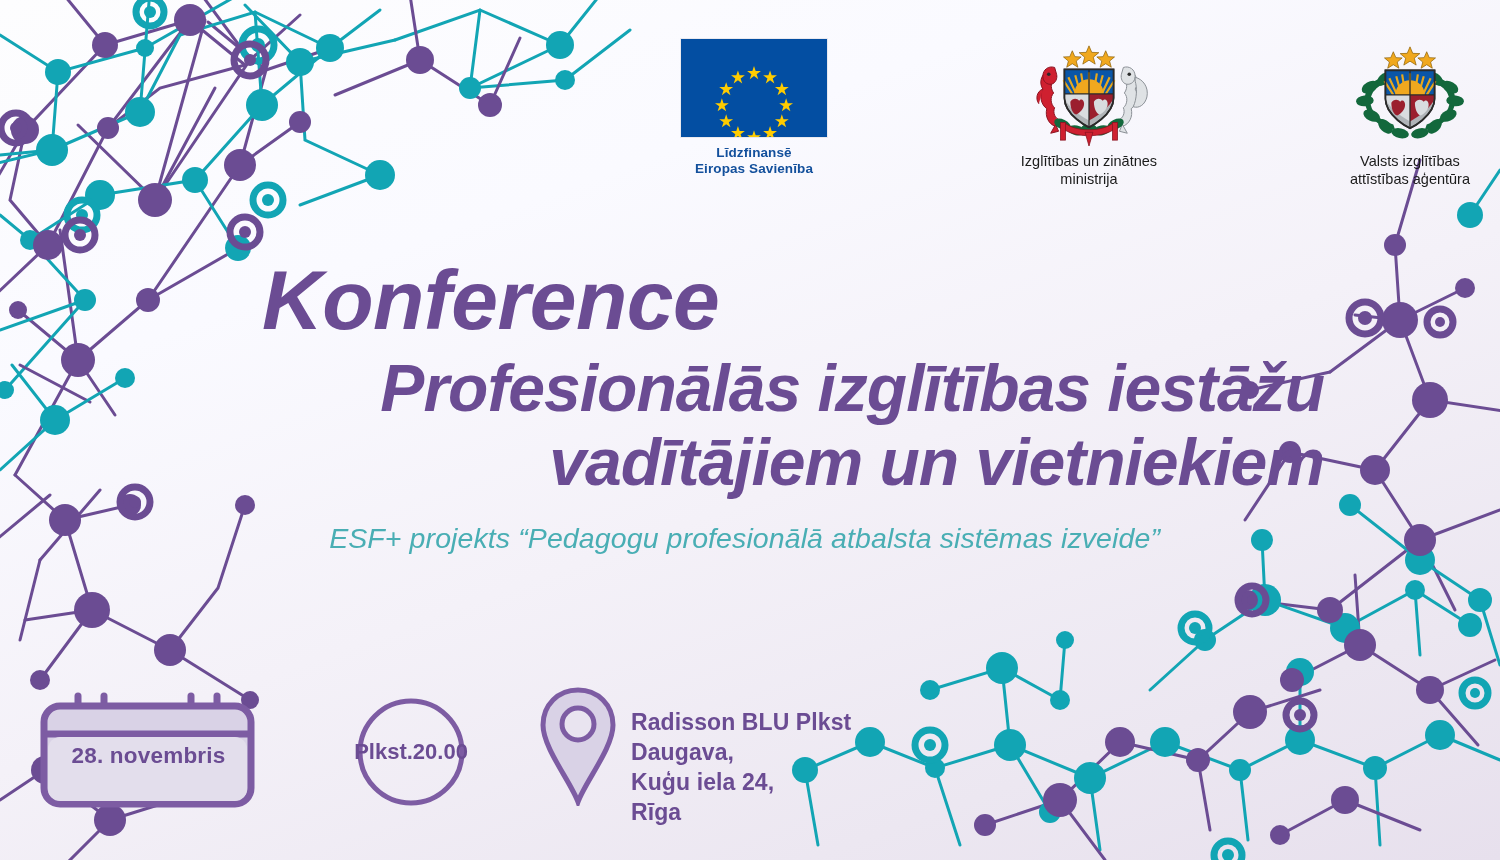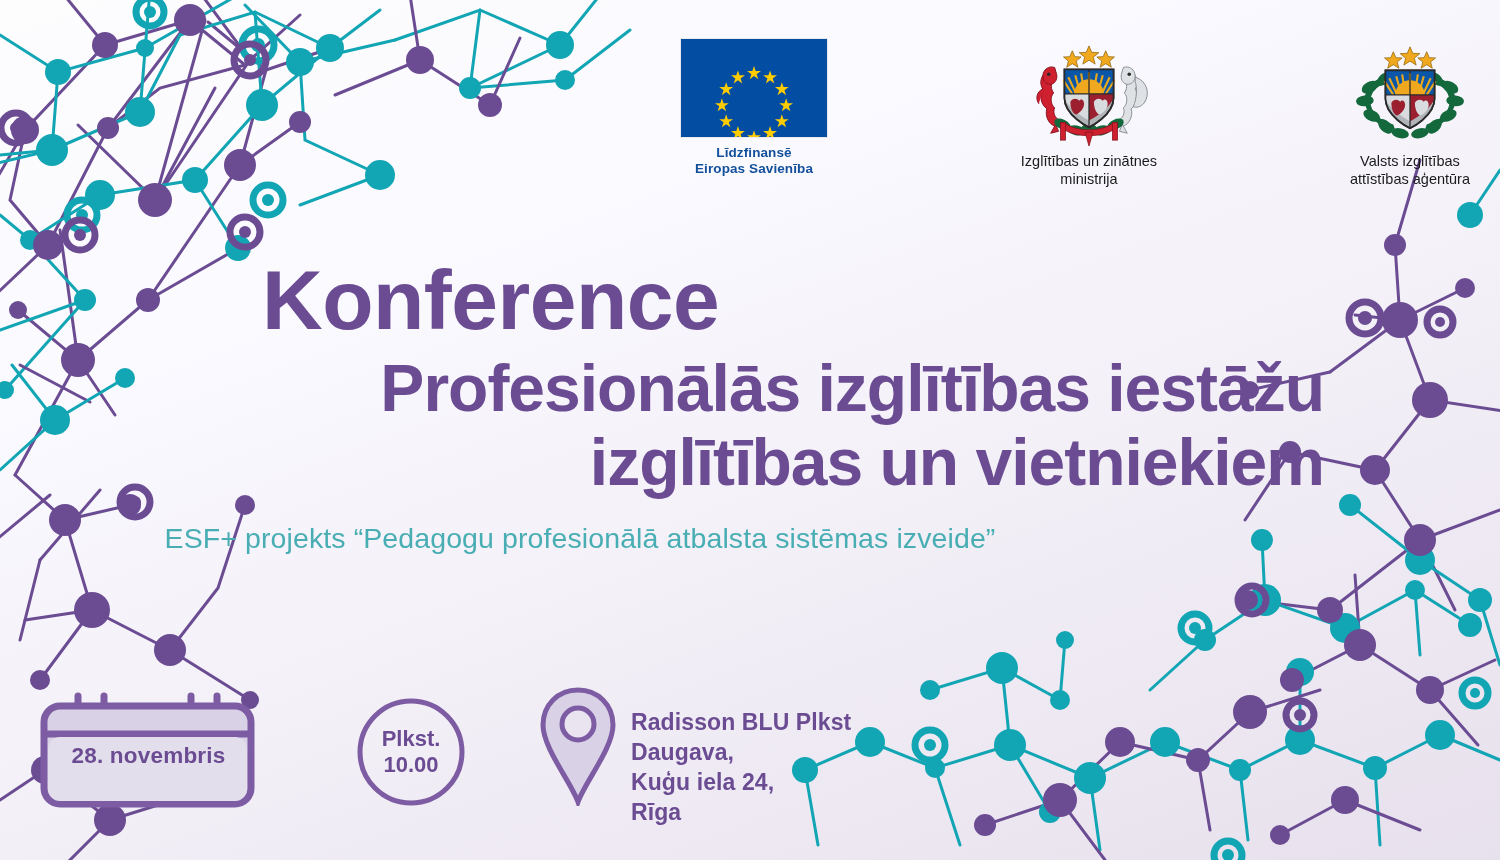--- a/index.html
+++ b/index.html
@@ -67,20 +67,21 @@
   .logo-nap  { width: 120px; height: 108px; }
   .logo-arms { width: 108px; height: 108px; }
   .logo-arms-full { width: 128px; height: 108px; }
 
   
   #headline {
     position: absolute;
     left: 0; top: 258px;
     width: 1360px;
     z-index: 6;
+    font-style: italic;
   }
 
   #title-main {
     color: #6b4c93;
     font-size: 84px;
     font-weight: bold;
     letter-spacing: -0.5px;
     line-height: 1.0;
     padding-left: 262px;
   }
@@ -95,21 +96,21 @@
     padding-right: 36px;
     margin-top: 10px;
   }
   #title-sub-l1, #title-sub-l2 { display: block; }
 
   #project-line {
     color: #49aeb4;
     font-size: 28.5px;
     font-weight: normal;
     letter-spacing: .1px;
-    text-align: center;
+    text-align: right;
     padding-right: 200px;
     margin-top: 22px;
   }
 
   
   #info-bar {
     position: absolute;
     left: 36px; top: 678px;
     width: 900px; height: 150px;
     display: flex;
@@ -127,21 +128,21 @@
     color: #6b4c93;
     font-size: 22.5px;
     font-weight: bold;
     letter-spacing: .2px;
   }
 
   #time-badge { position: relative; width: 112px; height: 112px; margin-left: 94px; margin-top: 18px; }
   #time-text {
     position: absolute;
     inset: 0;
-    display: flex; flex-direction: column;
+    display: flex; flex-direction: row;
     align-items: center; justify-content: center;
     color: #6b4c93;
     font-size: 22px;
     font-weight: bold;
     line-height: 1.18;
   }
 
   #place-block { display: flex; align-items: flex-start; margin-left: 72px; margin-top: 8px; }
   #pin-icon { width: 78px; height: 120px; flex: 0 0 auto; }
   #place-text {
@@ -584,21 +585,21 @@
       </svg>
       <div class="logo-caption cap-gov">Valsts izglītības
 attīstības aģentūra</div>
     </div>
   </div>
 
   <div id="headline">
     <div id="title-main">Konference</div>
     <div id="title-sub">
       <span id="title-sub-l1">Profesionālās izglītības iestāžu</span>
-      <span id="title-sub-l2">izglītības un vietniekiem</span>
+      <span id="title-sub-l2">vadītājiem un vietniekiem</span>
     </div>
     <div id="project-line">ESF+ projekts “Pedagogu profesionālā atbalsta sistēmas izveide”</div>
   </div>
 
   <div id="info-bar">
 
     <div class="info-item">
       <div id="date-badge">
         <svg width="225" height="120" viewBox="0 0 225 120" xmlns="http://www.w3.org/2000/svg">
           <g stroke="#7d5ca3" stroke-width="7" stroke-linecap="round">
@@ -615,21 +616,21 @@
       </div>
     </div>
 
     <div class="info-item">
       <div id="time-badge">
         <svg width="112" height="112" viewBox="0 0 112 112" xmlns="http://www.w3.org/2000/svg">
           <circle cx="56" cy="56" r="51" fill="none" stroke="#7d5ca3" stroke-width="5"></circle>
         </svg>
         <div id="time-text">
           <span>Plkst.</span>
-          <span>10.00</span>
+          <span>20.00</span>
         </div>
       </div>
     </div>
 
     <div id="place-block" class="info-item">
       <svg id="pin-icon" viewBox="0 0 78 120" xmlns="http://www.w3.org/2000/svg">
         <path d="M39 4 C19 4 4 19 4 39 C4 62 32 96 39 116 C46 96 74 62 74 39 C74 19 59 4 39 4 Z" fill="#d9d2e6" stroke="#7d5ca3" stroke-width="5"></path>
         <circle cx="39" cy="38" r="16" fill="#e9e4f0" stroke="#7d5ca3" stroke-width="5"></circle>
       </svg>
       <div id="place-text">Radisson BLU Plkst

